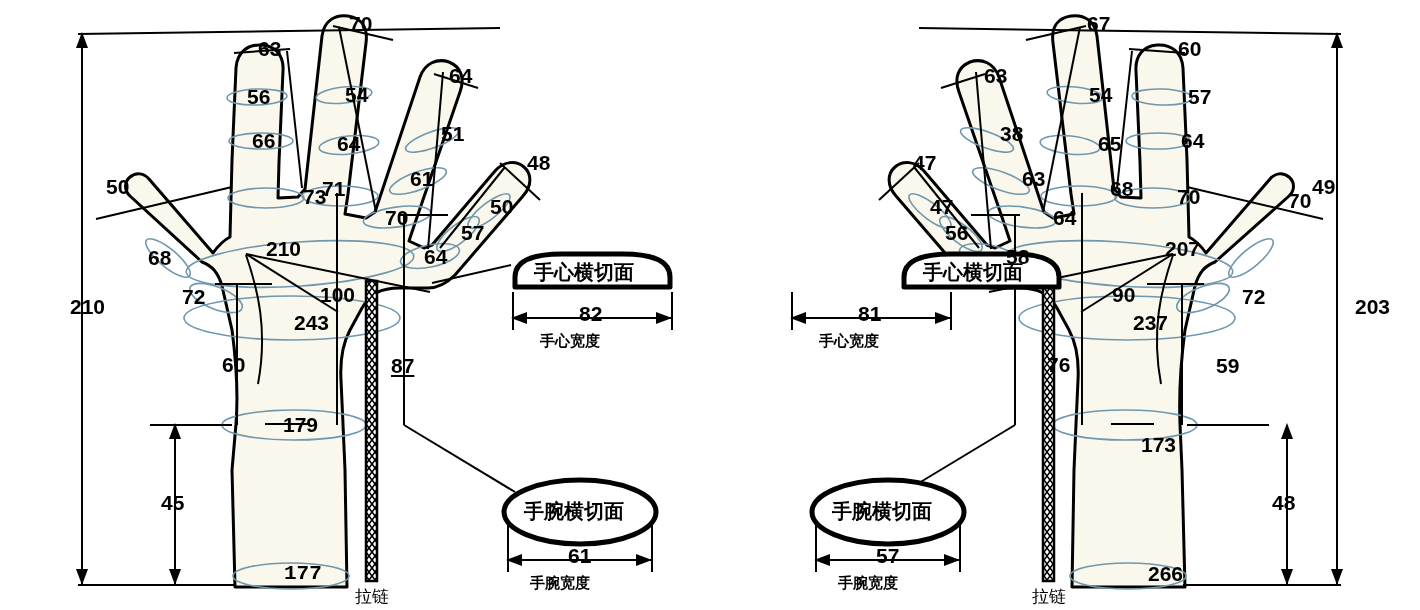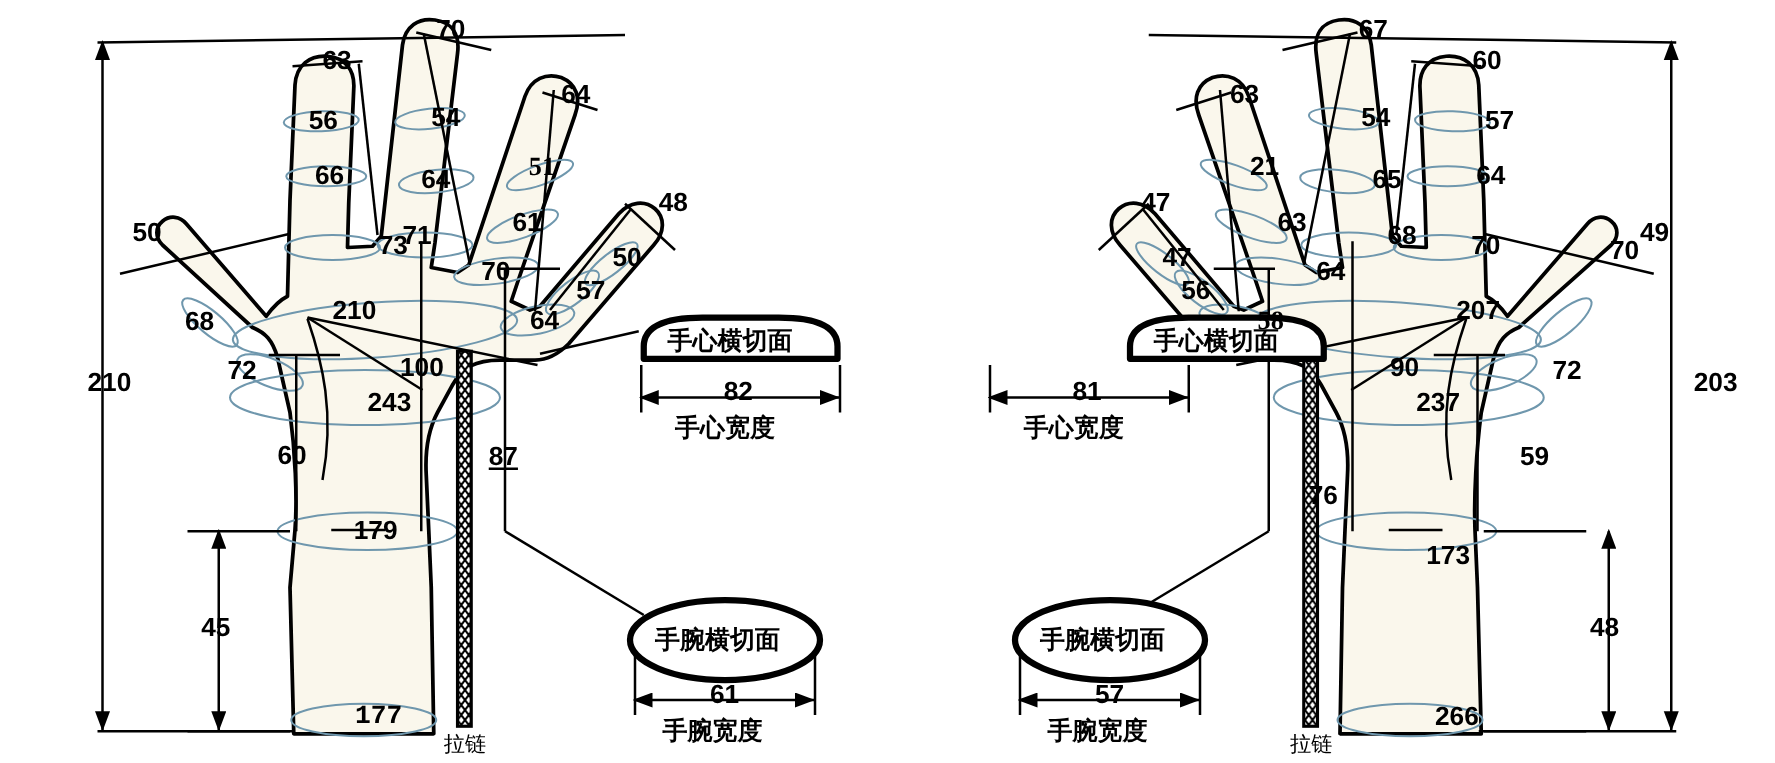--- a/index.html
+++ b/index.html
@@ -2,21 +2,21 @@
 <html><head>
 <meta charset="utf-8">
 <style>
   html,body{margin:0;padding:0;background:#ffffff;}
   body{width:1420px;height:610px;font-family:"Liberation Sans","DejaVu Sans",sans-serif;overflow:hidden;}
   #stage{position:relative;width:1420px;height:610px;background:#fff;}
   svg.layer{position:absolute;left:0;top:0;width:1420px;height:610px;}
   .lbl{position:absolute;font-size:21px;font-weight:700;color:#000;white-space:nowrap;
        font-family:"Liberation Sans","DejaVu Sans",sans-serif;line-height:1;}
   .lbl.cn{font-size:20px;font-family:"DejaVu Sans","Liberation Sans",sans-serif;font-weight:700;}
-  .lbl.cn-sm{font-size:20px;font-family:Liberation Sans, sans-serif;font-weight:700;}
+  .lbl.cn-sm{font-size:15px;font-family:Liberation Sans, sans-serif;font-weight:700;}
   .lbl.zip{font-size:17px;font-family:"DejaVu Sans","Liberation Sans",sans-serif;font-weight:400;}
 </style>
 </head>
 <body>
 
 <div id="stage">
 
 <svg class="layer" viewBox="0 0 1420 610">
   <defs>
     <marker id="ar" markerWidth="9" markerHeight="9" refX="8" refY="3" orient="auto">
@@ -279,21 +279,21 @@
 <div class="lbl" style="left:148px; top:247px;">68</div>
 <div class="lbl" style="left:258px; top:38px;">63</div>
 <div class="lbl" style="left:247px; top:86px;">56</div>
 <div class="lbl" style="left:252px; top:130px;">66</div>
 <div class="lbl" style="left:258px; top:186px;margin-left:45px;">73</div>
 <div class="lbl" style="left:349px; top:13px;">70</div>
 <div class="lbl" style="left:345px; top:84px;">54</div>
 <div class="lbl" style="left:337px; top:133px;">64</div>
 <div class="lbl" style="left:322px; top:178px;">71</div>
 <div class="lbl" style="left:449px; top:65px;">64</div>
-<div class="lbl" style="left:423px; top:123px;font-family:Liberation Serif, serif;">51</div>
+<div class="lbl" style="left:441px; top:123px;">51</div>
 <div class="lbl" style="left:410px; top:168px;">61</div>
 <div class="lbl" style="left:385px; top:207px;">70</div>
 <div class="lbl" style="left:527px; top:152px;">48</div>
 <div class="lbl" style="left:490px; top:196px;">50</div>
 <div class="lbl" style="left:461px; top:222px;">57</div>
 <div class="lbl" style="left:424px; top:246px;">64</div>
 <div class="lbl" style="left:182px; top:286px;">72</div>
 <div class="lbl" style="left:266px; top:238px;">210</div>
 <div class="lbl" style="left:320px; top:284px;">100</div>
 <div class="lbl" style="left:294px; top:312px;">243</div>
@@ -317,31 +317,31 @@
 <div class="lbl" style="left:1242px; top:286px;">72</div>
 <div class="lbl" style="left:1178px; top:38px;">60</div>
 <div class="lbl" style="left:1188px; top:86px;">57</div>
 <div class="lbl" style="left:1181px; top:130px;">64</div>
 <div class="lbl" style="left:1177px; top:186px;">70</div>
 <div class="lbl" style="left:1087px; top:13px;">67</div>
 <div class="lbl" style="left:1089px; top:84px;">54</div>
 <div class="lbl" style="left:1098px; top:133px;">65</div>
 <div class="lbl" style="left:1110px; top:178px;">68</div>
 <div class="lbl" style="left:984px;  top:65px;">63</div>
-<div class="lbl" style="left:1000px; top:123px;">21</div>
+<div class="lbl" style="left:1000px; top:123px;">38</div>
 <div class="lbl" style="left:1022px; top:168px;">63</div>
 <div class="lbl" style="left:1053px; top:207px;">64</div>
 <div class="lbl" style="left:913px;  top:152px;">47</div>
 <div class="lbl" style="left:930px;  top:196px;">47</div>
 <div class="lbl" style="left:945px;  top:222px;">56</div>
-<div class="lbl" style="left:1006px; top:246px;font-family:Liberation Serif, serif;">58</div>
+<div class="lbl" style="left:1006px; top:246px;">58</div>
 <div class="lbl" style="left:1165px; top:238px;">207</div>
 <div class="lbl" style="left:1112px; top:284px;">90</div>
 <div class="lbl" style="left:1133px; top:312px;">237</div>
-<div class="lbl" style="left:1047px; top:354px;margin-top:32px;">76</div>
+<div class="lbl" style="left:1047px; top:354px;">76</div>
 <div class="lbl" style="left:1216px; top:355px;">59</div>
 <div class="lbl" style="left:1141px; top:414px;margin-top:20px;">173</div>
 <div class="lbl" style="left:1272px; top:492px;">48</div>
 <div class="lbl" style="left:1148px; top:563px;">266</div>
 <div class="lbl zip" style="left:1032px; top:588px;">拉链</div>
 
 <div class="lbl cn" style="left:923px; top:262px;">手心横切面</div>
 <div class="lbl" style="left:858px; top:303px;">81</div>
 <div class="lbl cn-sm" style="left:819px; top:333px;">手心宽度</div>
 <div class="lbl cn" style="left:832px; top:501px;">手腕横切面</div>

